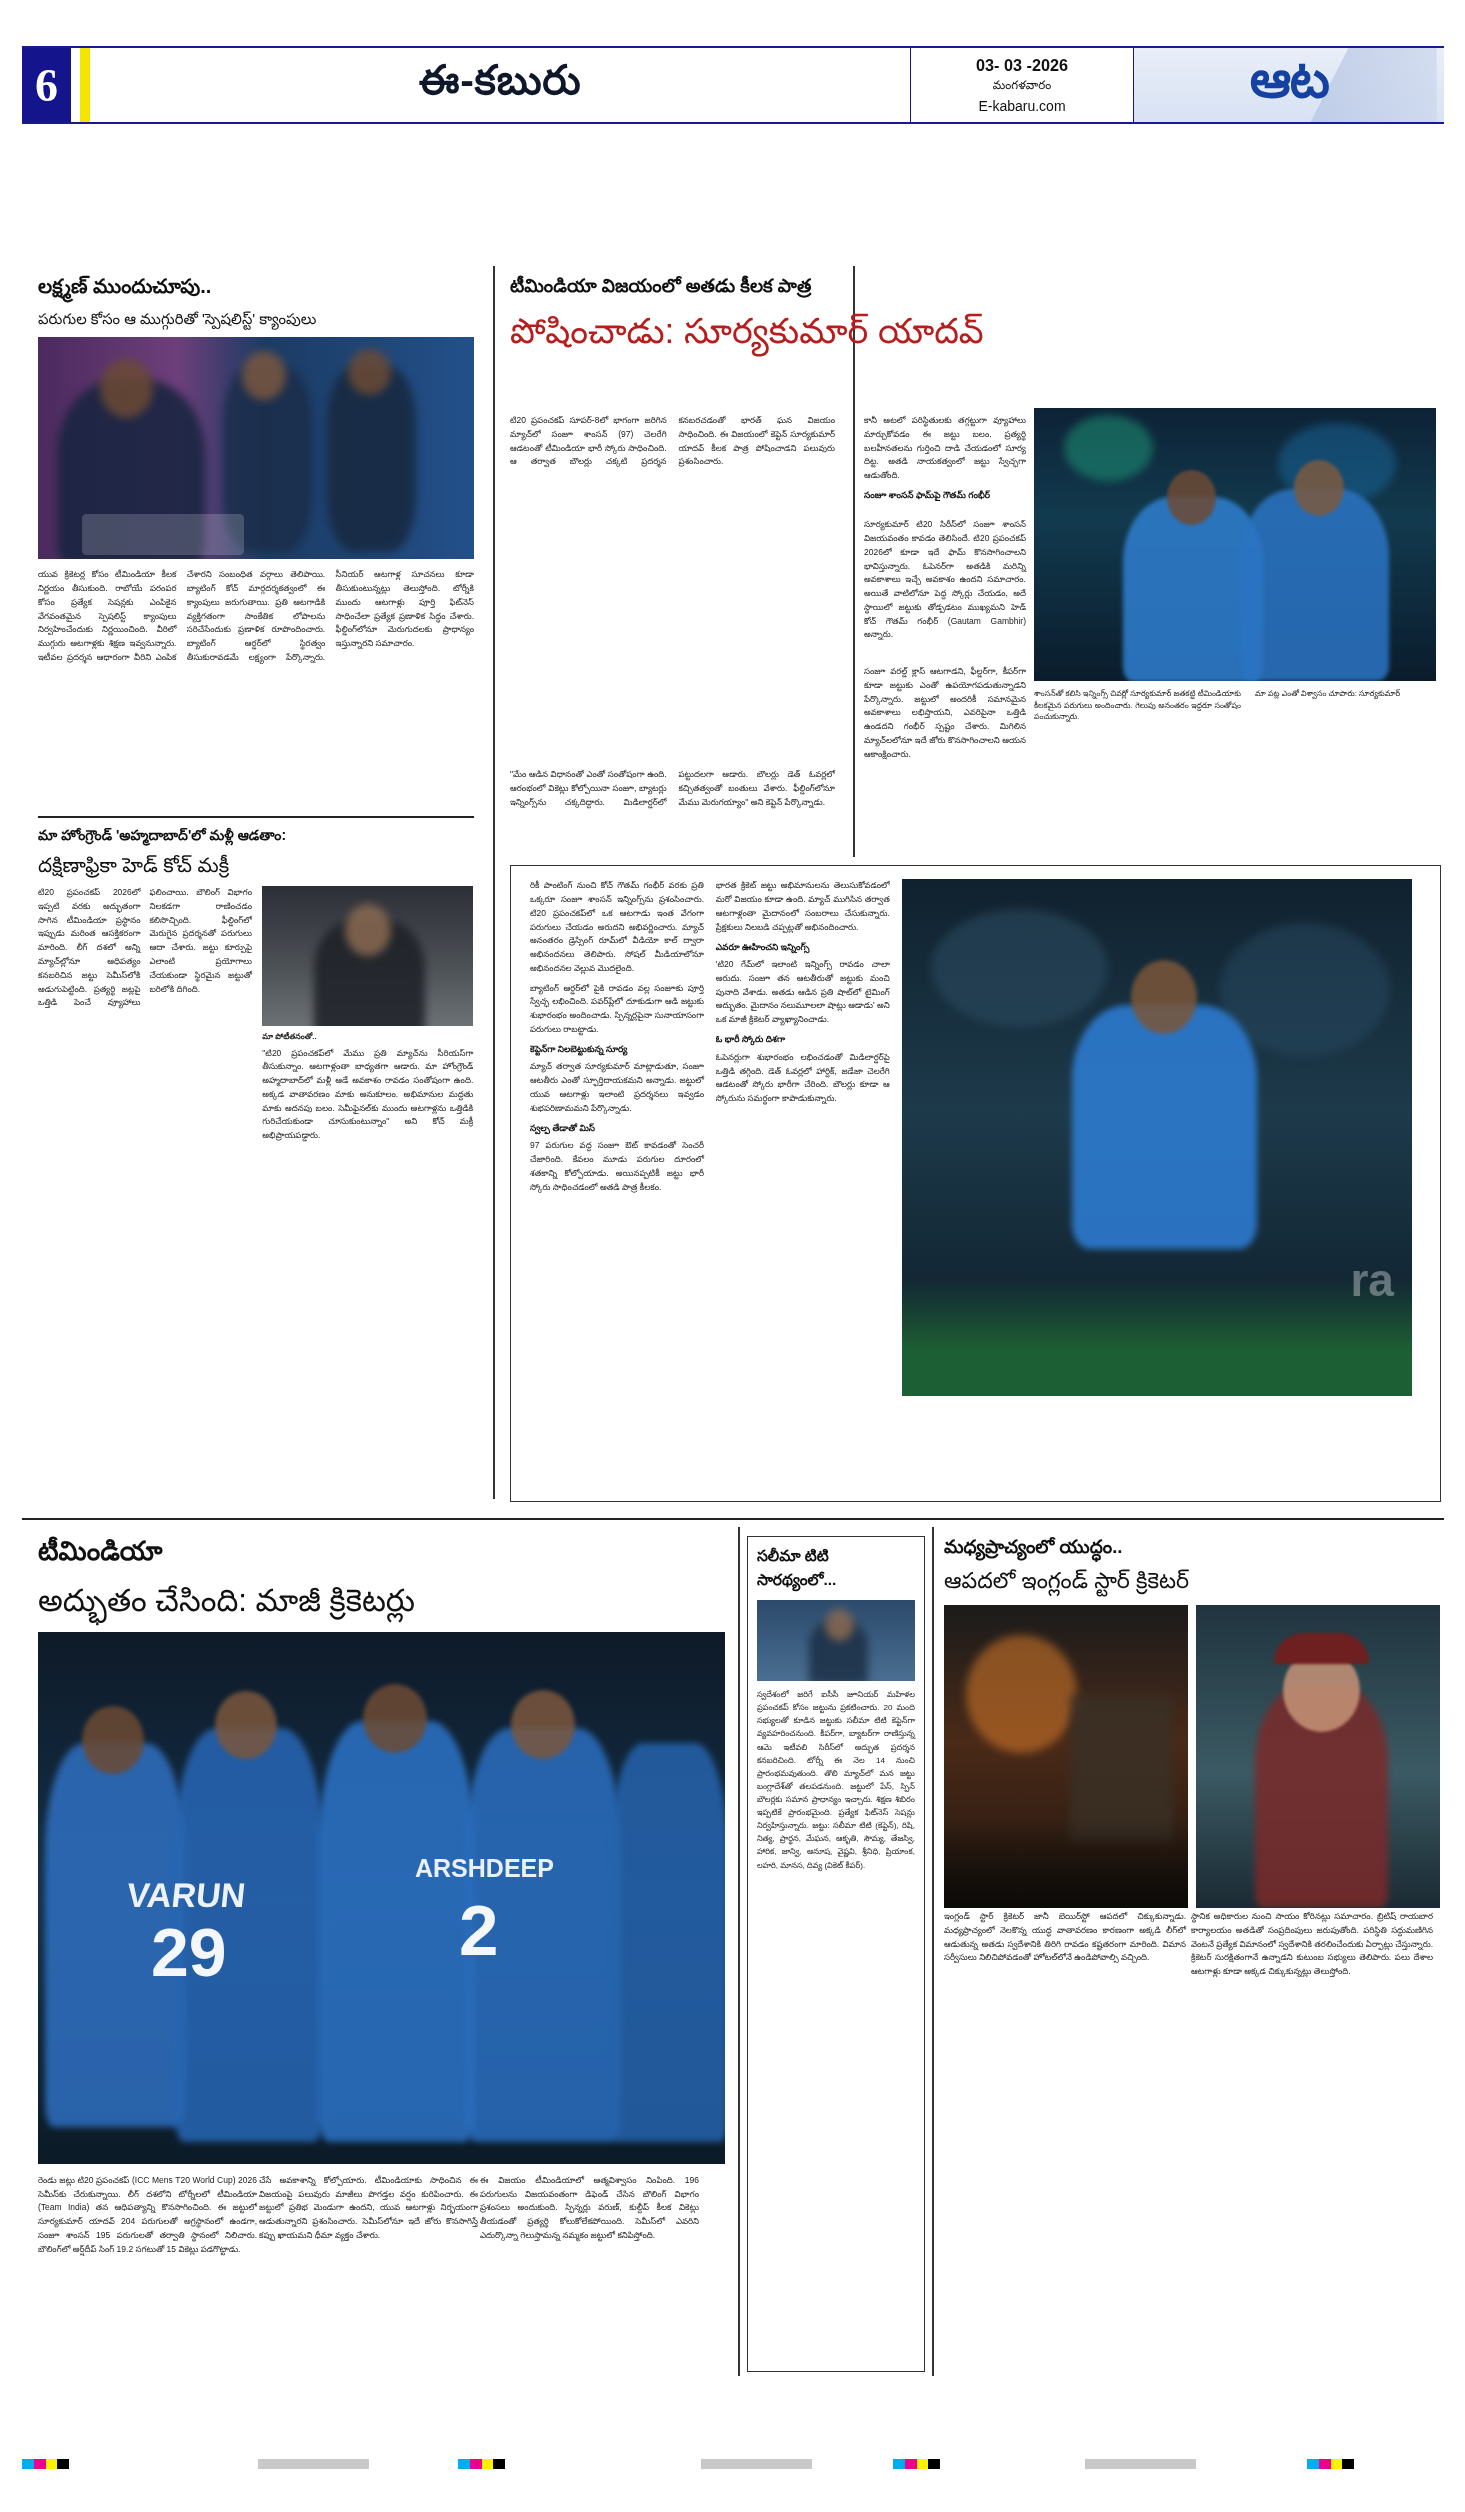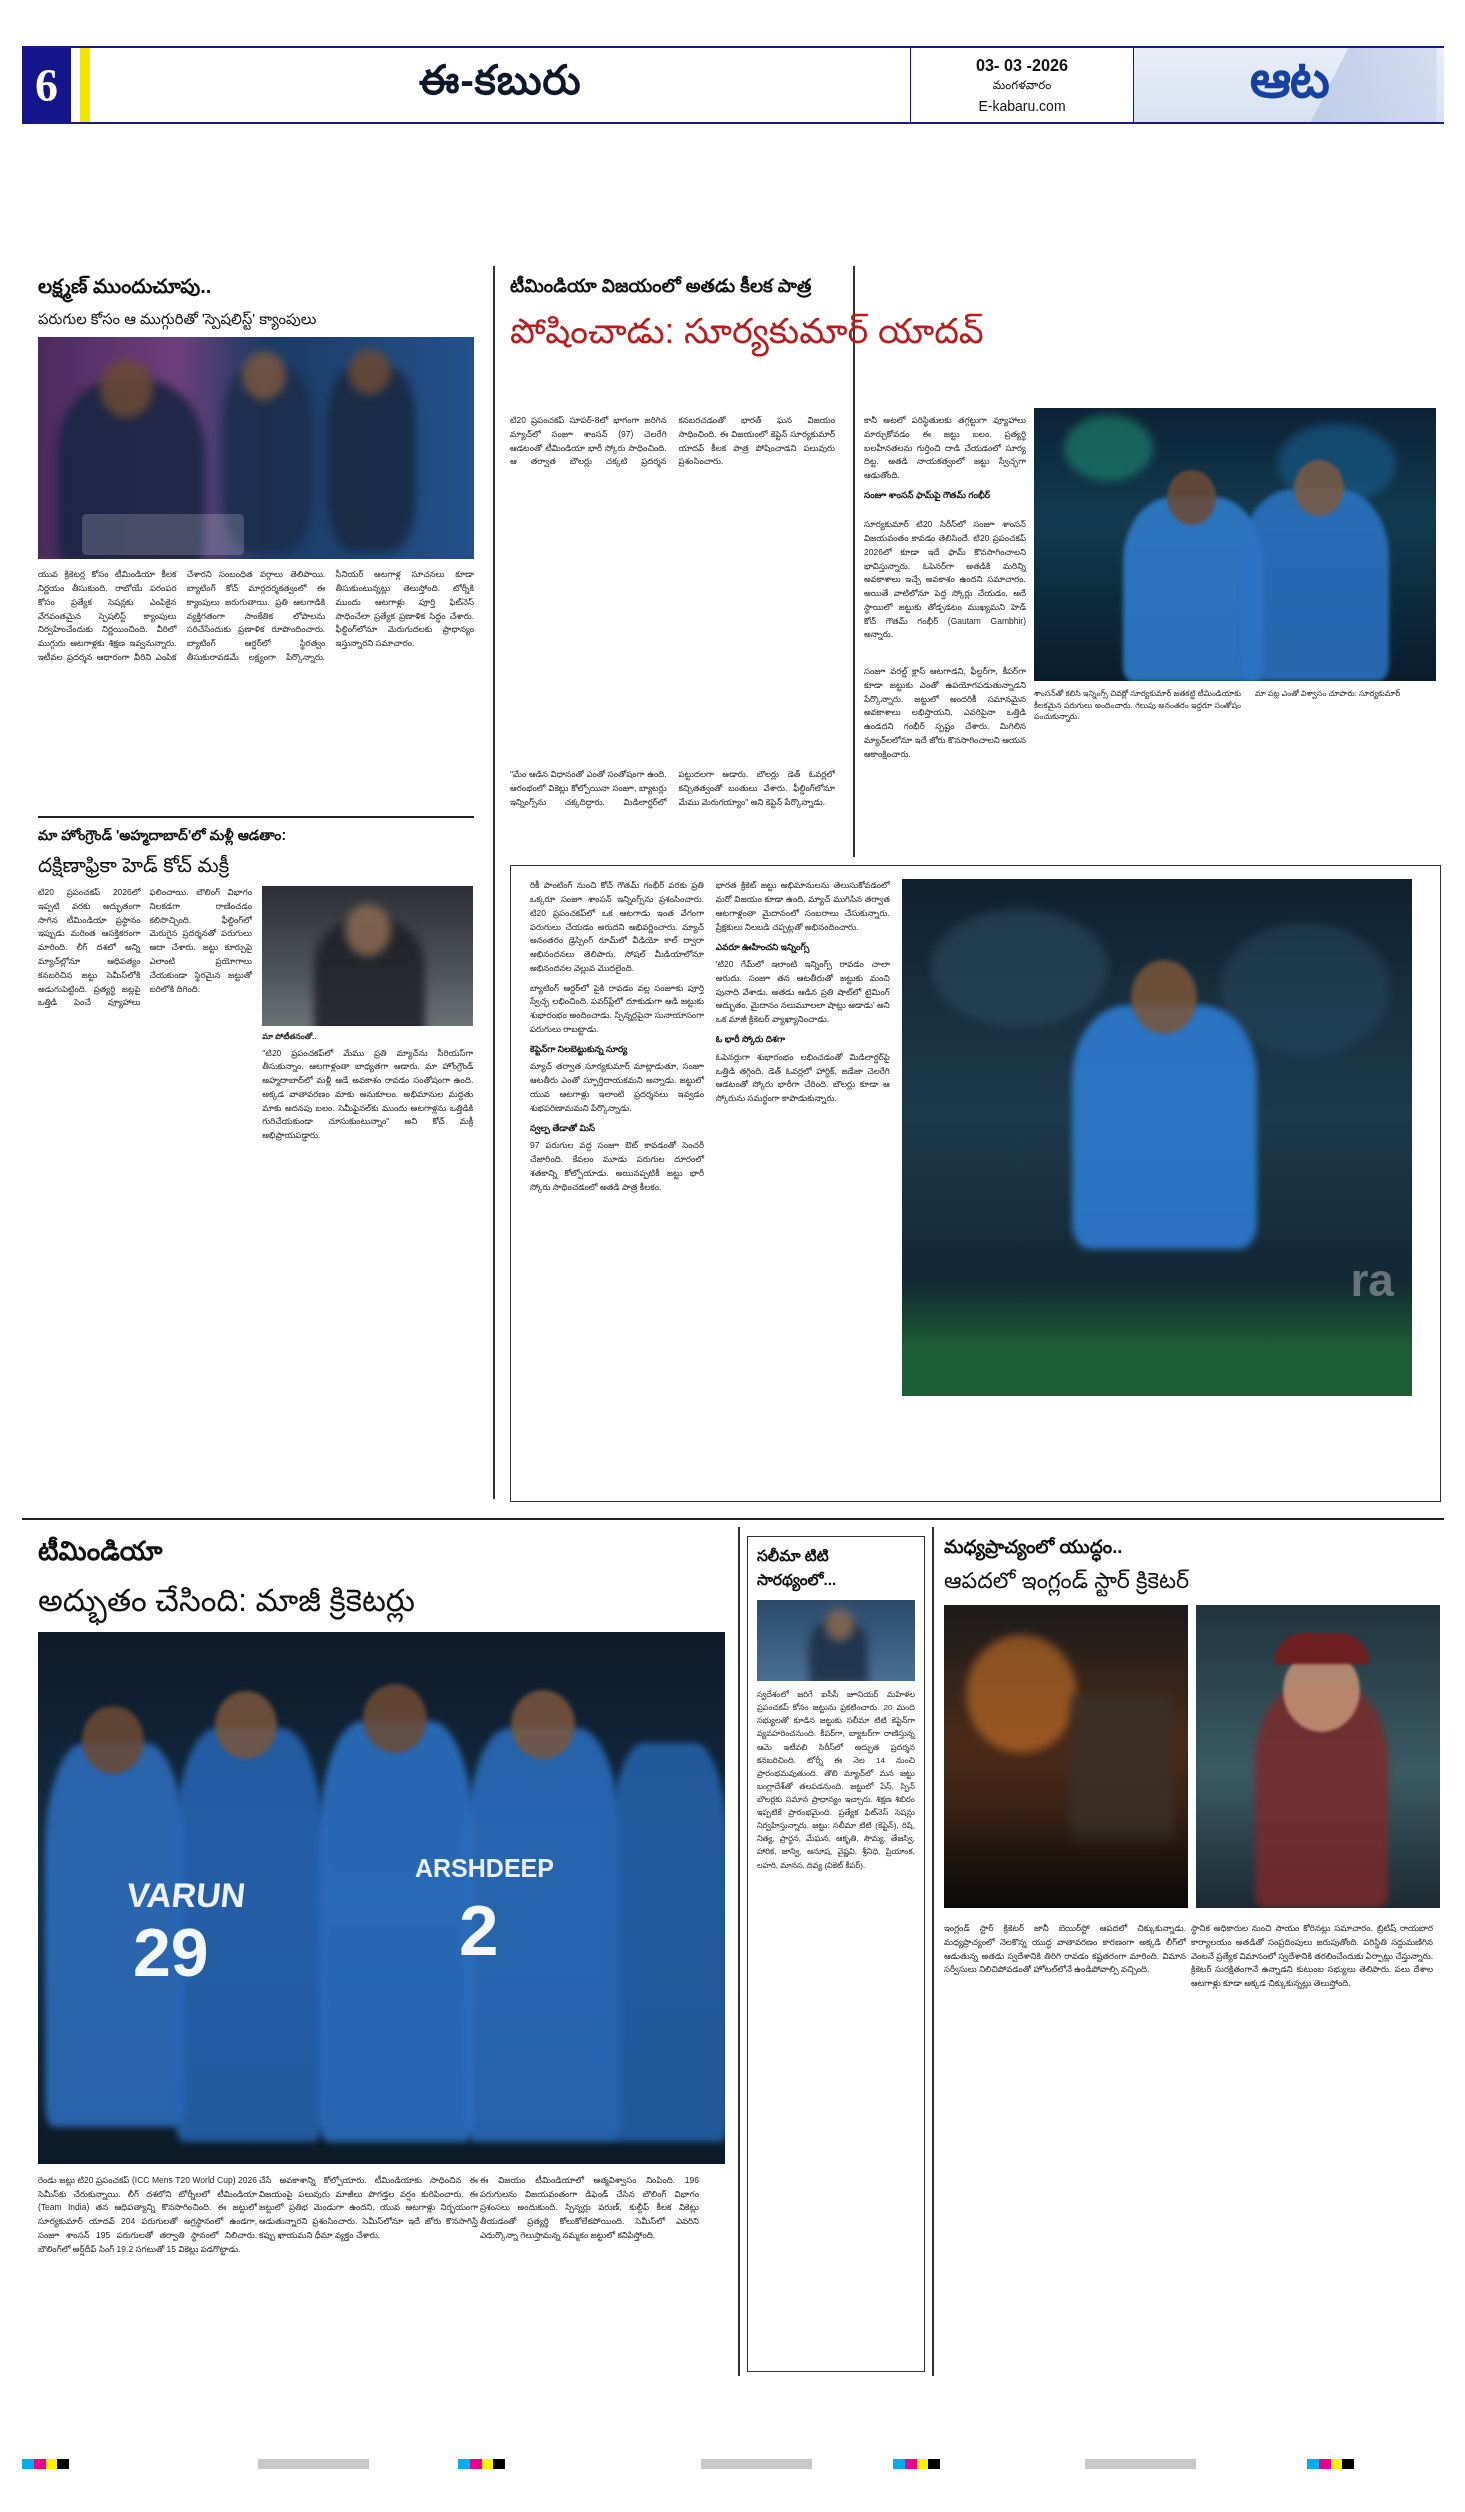--- a/index.html
+++ b/index.html
@@ -267,21 +267,21 @@
         <div class="blurfig" style="left:7.4px;top:111px;width:140px;height:384px;background:#2f6fc0;border-radius:28% 28% 6% 6%;filter:blur(3px)"></div>
         <div class="blurfig" style="left:44px;top:74px;width:62px;height:68px;background:#6c4a33;border-radius:50%;filter:blur(2.2px)"></div>
         <div class="blurfig" style="left:137px;top:96px;width:148px;height:414px;background:#2766b5;border-radius:28% 28% 6% 6%;filter:blur(3px)"></div>
         <div class="blurfig" style="left:177px;top:59px;width:62px;height:68px;background:#7a563c;border-radius:50%;filter:blur(2.2px)"></div>
         <div class="blurfig" style="left:281px;top:89px;width:155px;height:421px;background:#2c73c7;border-radius:28% 28% 6% 6%;filter:blur(3px)"></div>
         <div class="blurfig" style="left:325px;top:52px;width:64px;height:69px;background:#6d4b34;border-radius:50%;filter:blur(2.2px)"></div>
         <div class="blurfig" style="left:428px;top:96px;width:155px;height:414px;background:#2a6ec0;border-radius:28% 28% 6% 6%;filter:blur(3px)"></div>
         <div class="blurfig" style="left:473px;top:58px;width:64px;height:69px;background:#7b573d;border-radius:50%;filter:blur(2.2px)"></div>
         <div class="blurfig" style="left:572px;top:111px;width:118px;height:399px;background:#2563ad;border-radius:28% 28% 6% 6%;filter:blur(3px)"></div>
         <div style="position:absolute;left:89px;top:244px;font-size:34px;color:#fff;font-weight:bold;opacity:.92;transform:skewX(-6deg)">VARUN</div>
-        <div style="position:absolute;left:95px;top:281px;font-size:68px;color:#fff;font-weight:bold;opacity:.95">29</div>
+        <div style="position:absolute;left:113px;top:281px;font-size:68px;color:#fff;font-weight:bold;opacity:.95">29</div>
         <div style="position:absolute;left:377px;top:222px;font-size:25px;color:#fff;font-weight:bold;opacity:.9">ARSHDEEP</div>
         <div style="position:absolute;left:421px;top:258px;font-size:71px;color:#fff;font-weight:bold;opacity:.95">2</div>
       </div>
     </div>
     <div style="display:flex;gap:2px;margin-top:10.3px">
       <div class="body-col" style="width:219px">రెండు జట్లు టి20 ప్రపంచకప్ (ICC Mens T20 World Cup) 2026 సెమీస్‌కు చేరుకున్నాయి. లీగ్ దశలోని టోర్నీలలో టీమిండియా (Team India) తన ఆధిపత్యాన్ని కొనసాగించింది. ఈ జట్టులో సూర్యకుమార్ యాదవ్ 204 పరుగులతో అగ్రస్థానంలో ఉండగా, సంజూ శాంసన్ 195 పరుగులతో తర్వాతి స్థానంలో నిలిచారు. బౌలింగ్‌లో అర్ష్‌దీప్ సింగ్ 19.2 సగటుతో 15 వికెట్లు పడగొట్టాడు.</div>
       <div class="body-col" style="width:219px">చేసే అవకాశాన్ని కోల్పోయారు. టీమిండియాకు సాధించిన ఈ విజయంపై పలువురు మాజీలు పొగడ్తల వర్షం కురిపించారు. ఈ జట్టులో ప్రతిభ మెండుగా ఉందని, యువ ఆటగాళ్లు నిర్భయంగా ఆడుతున్నారని ప్రశంసించారు. సెమీస్‌లోనూ ఇదే జోరు కొనసాగిస్తే కప్పు ఖాయమని ధీమా వ్యక్తం చేశారు.</div>
       <div class="body-col" style="width:219px">ఈ విజయం టీమిండియాలో ఆత్మవిశ్వాసం నింపింది. 196 పరుగులను విజయవంతంగా డిఫెండ్ చేసిన బౌలింగ్ విభాగం ప్రశంసలు అందుకుంది. స్పిన్నర్లు వరుణ్, కుల్దీప్ కీలక వికెట్లు తీయడంతో ప్రత్యర్థి కోలుకోలేకపోయింది. సెమీస్‌లో ఎవరిని ఎదుర్కొన్నా గెలుస్తామన్న నమ్మకం జట్టులో కనిపిస్తోంది.</div>
     </div>
   </div>
@@ -312,21 +312,21 @@
         </div>
       </div>
       <div class="photo" style="width:244px;height:303px;background:linear-gradient(180deg,#20343f 0%,#3b5a63 55%,#1b2a33 100%)">
         <div class="ph-inner">
           <div class="blurfig" style="left:59px;top:81px;width:133px;height:222px;background:#7a2a2a;border-radius:35% 35% 6% 6%;filter:blur(3px)"></div>
           <div class="blurfig" style="left:87px;top:44px;width:77px;height:83px;background:#c79377;border-radius:50%;filter:blur(1.5px)"></div>
           <div style="position:absolute;left:78px;top:28px;width:95px;height:31px;background:#6e2020;border-radius:29.5px 29.5px 0 0;filter:blur(1.5px)"></div>
         </div>
       </div>
     </div>
-    <div style="display:flex;gap:5px;margin-top:14px">
+    <div style="display:flex;gap:5px;margin-top:2px">
       <div class="body-col" style="width:242px">ఇంగ్లండ్ స్టార్ క్రికెటర్ జానీ బెయిర్‌స్టో ఆపదలో చిక్కుకున్నాడు. మధ్యప్రాచ్యంలో నెలకొన్న యుద్ధ వాతావరణం కారణంగా అక్కడి లీగ్‌లో ఆడుతున్న అతడు స్వదేశానికి తిరిగి రావడం కష్టతరంగా మారింది. విమాన సర్వీసులు నిలిచిపోవడంతో హోటల్‌లోనే ఉండిపోవాల్సి వచ్చింది.</div>
       <div class="body-col" style="width:242px">స్థానిక అధికారుల నుంచి సాయం కోరినట్లు సమాచారం. బ్రిటిష్ రాయబార కార్యాలయం అతడితో సంప్రదింపులు జరుపుతోంది. పరిస్థితి సద్దుమణిగిన వెంటనే ప్రత్యేక విమానంలో స్వదేశానికి తరలించేందుకు ఏర్పాట్లు చేస్తున్నారు. క్రికెటర్ సురక్షితంగానే ఉన్నాడని కుటుంబ సభ్యులు తెలిపారు. పలు దేశాల ఆటగాళ్లు కూడా అక్కడ చిక్కుకున్నట్లు తెలుస్తోంది.</div>
     </div>
   </div>
 
   <div style="position:absolute;left:22px;top:2459px;width:1422px;height:13.3px">
     <div class="colorbar" style="left:0;top:0;">
       <span style="width:11.8px;height:10.3px;background:#00aeef"></span>
       <span style="width:11.8px;height:10.3px;background:#ec008c"></span>
       <span style="width:11.8px;height:10.3px;background:#fff200"></span>

